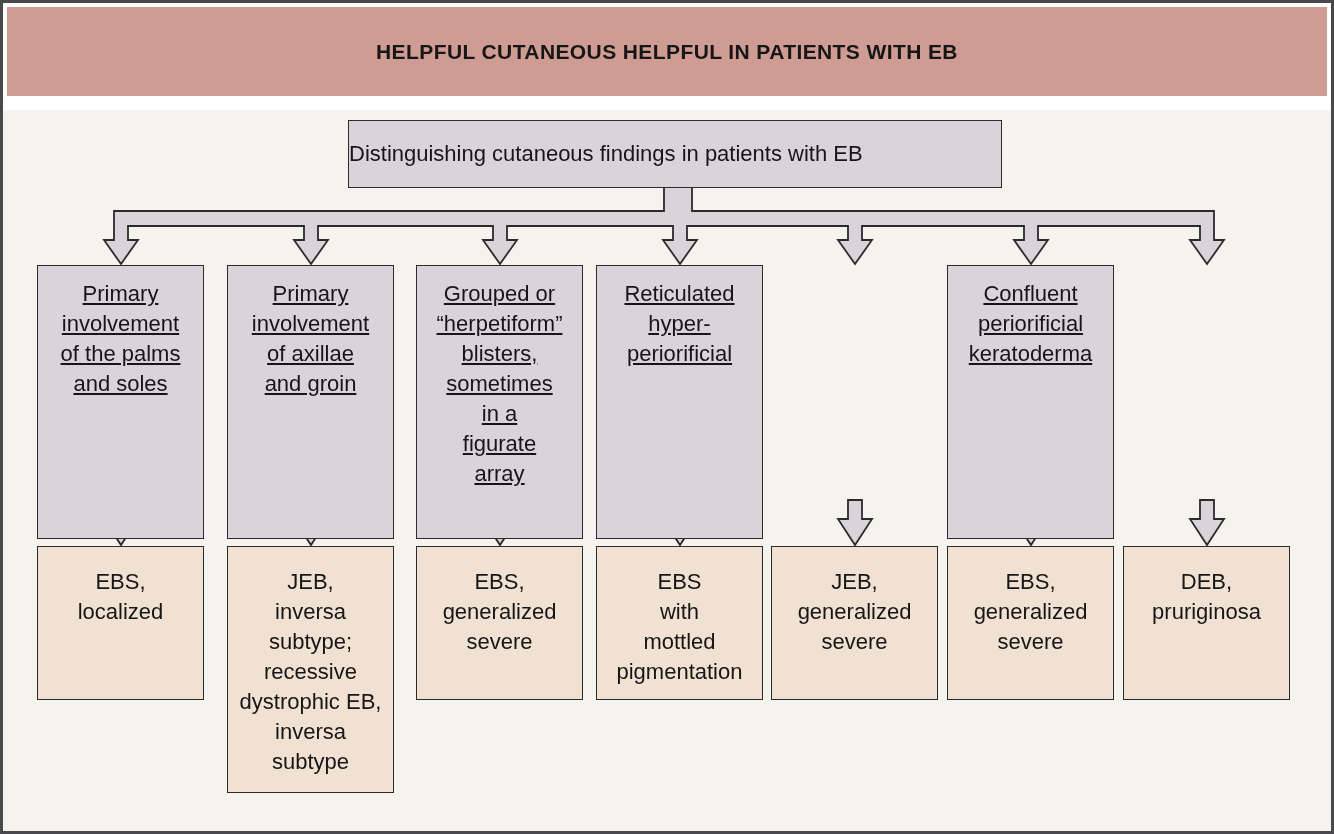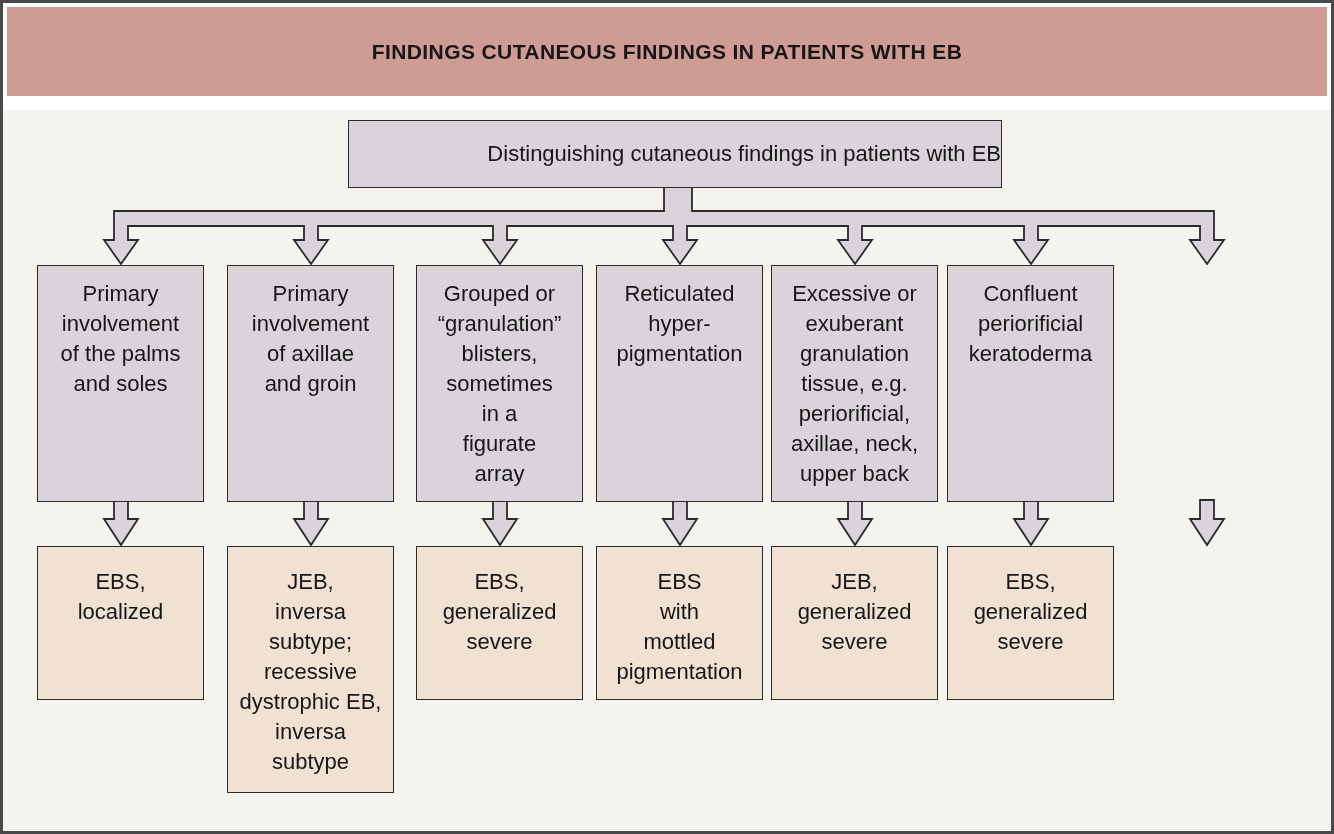--- a/index.html
+++ b/index.html
@@ -19,32 +19,32 @@
   svg.connector{position:absolute;left:0;top:0;width:1334px;height:834px;pointer-events:none;}
   svg.connector path{fill:var(--finding-fill,#d9d3da);stroke:var(--box-border,#2b2b2c);stroke-width:1.8;stroke-linejoin:miter;}
   .node{
     position:absolute;box-sizing:border-box;
     border:1.5px solid var(--box-border,#2b2b2c);
     text-align:center;font-size:22px;line-height:30px;white-space:pre-line;
   }
   .root-box{
     left:348px;top:120px;width:654px;height:68px;
     background:var(--finding-fill,#d9d3da);
-    display:flex;align-items:center;justify-content:flex-end;white-space:normal;
+    display:flex;align-items:center;justify-content:flex-start;white-space:normal;
   }
-  .finding{top:265px;width:167px;height:237px;background:var(--finding-fill,#d9d3da);padding:13px 3px 0 3px;}
+  .finding{top:265px;width:167px;height:274px;background:var(--finding-fill,#d9d3da);padding:13px 3px 0 3px;text-decoration:underline;}
   .diagnosis{top:546px;width:167px;height:154px;background:var(--diagnosis-fill,#f1e1d3);padding:20px 3px 0 3px;}
 </style>
 </head>
 <body>
 
 <div class="figure">
 
   <div class="header-bar">
-    <div class="header-title">FINDINGS CUTANEOUS FINDINGS IN PATIENTS WITH EB</div>
+    <div class="header-title">HELPFUL CUTANEOUS HELPFUL IN PATIENTS WITH EB</div>
   </div>
 
   <div class="canvas"></div>
 
   <svg class="connector" viewBox="0 0 1334 834" aria-hidden="true">
     <path id="tree-path" d="M664 185 L664 211 L114 211 L114 240 L104 240 L121 264 L138 240 L128 240 L128 226 L304 226 L304 240 L294 240 L311 264 L328 240 L318 240 L318 226 L493 226 L493 240 L483 240 L500 264 L517 240 L507 240 L507 226 L673 226 L673 240 L663 240 L680 264 L697 240 L687 240 L687 226 L848 226 L848 240 L838 240 L855 264 L872 240 L862 240 L862 226 L1024 226 L1024 240 L1014 240 L1031 264 L1048 240 L1038 240 L1038 226 L1200 226 L1200 240 L1190 240 L1207 264 L1224 240 L1214 240 L1214 211 L692 211 L692 185 Z"></path>
     <g id="down-arrows">
         <path d="M114 500 L114 519 L104 519 L121 545 L138 519 L128 519 L128 500 Z"></path>
         <path d="M304 500 L304 519 L294 519 L311 545 L328 519 L318 519 L318 500 Z"></path>
         <path d="M493 500 L493 519 L483 519 L500 545 L517 519 L507 519 L507 500 Z"></path>
@@ -61,36 +61,29 @@
 
   <div class="node finding" style="left:37px"><span>Primary
 involvement
 of the palms
 and soles</span></div>
   <div class="node finding" style="left:227px"><span>Primary
 involvement
 of axillae
 and groin</span></div>
   <div class="node finding" style="left:416px"><span>Grouped or
-“granulation”
+“herpetiform”
 blisters,
 sometimes
 in a
 figurate
 array</span></div>
   <div class="node finding" style="left:596px"><span>Reticulated
 hyper-
-pigmentation</span></div>
-  <div class="node finding" style="left:771px"><span>Excessive or
-exuberant
-granulation
-tissue, e.g.
-periorificial,
-axillae, neck,
-upper back</span></div>
+periorificial</span></div>
   <div class="node finding" style="left:947px"><span>Confluent
 periorificial
 keratoderma</span></div>
 
   <div class="node diagnosis" style="left:37px"><span>EBS,
 localized</span></div>
   <div class="node diagnosis" style="left:227px;height:247px"><span>JEB,
 inversa
 subtype;
 recessive
@@ -103,15 +96,17 @@
   <div class="node diagnosis" style="left:596px"><span>EBS
 with
 mottled
 pigmentation</span></div>
   <div class="node diagnosis" style="left:771px"><span>JEB,
 generalized
 severe</span></div>
   <div class="node diagnosis" style="left:947px"><span>EBS,
 generalized
 severe</span></div>
+  <div class="node diagnosis" style="left:1123px"><span>DEB,
+pruriginosa</span></div>
 
   <div class="frame-border"></div>
 </div>
 
 </body></html>

